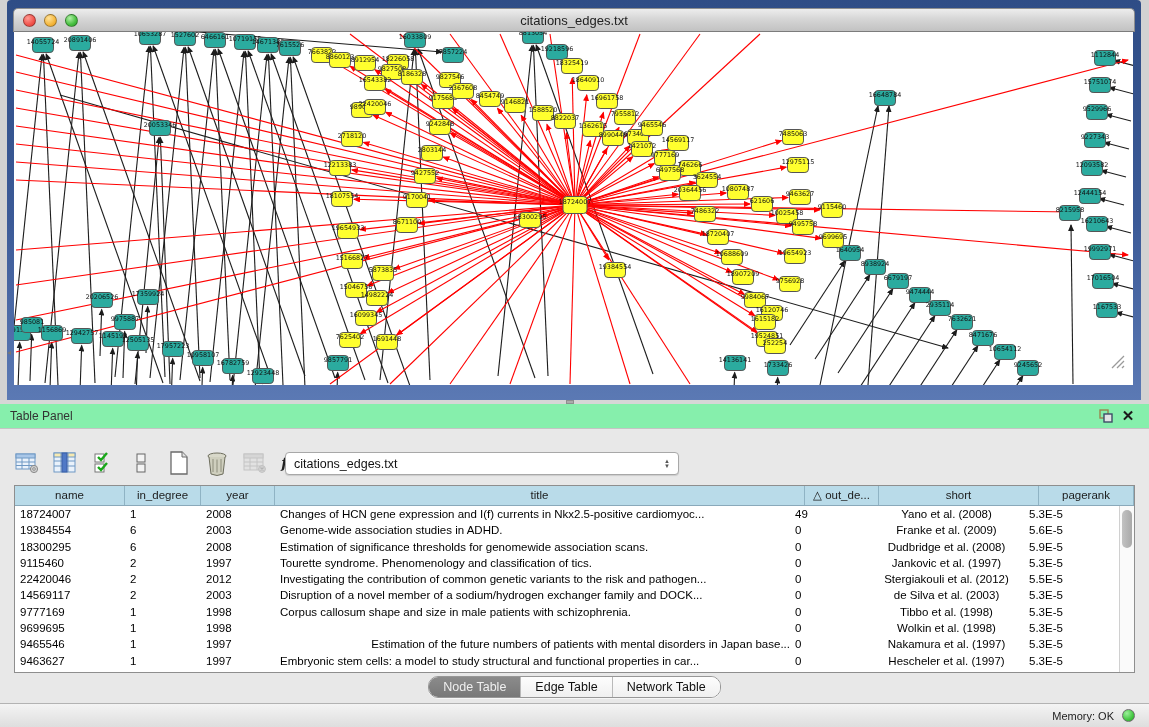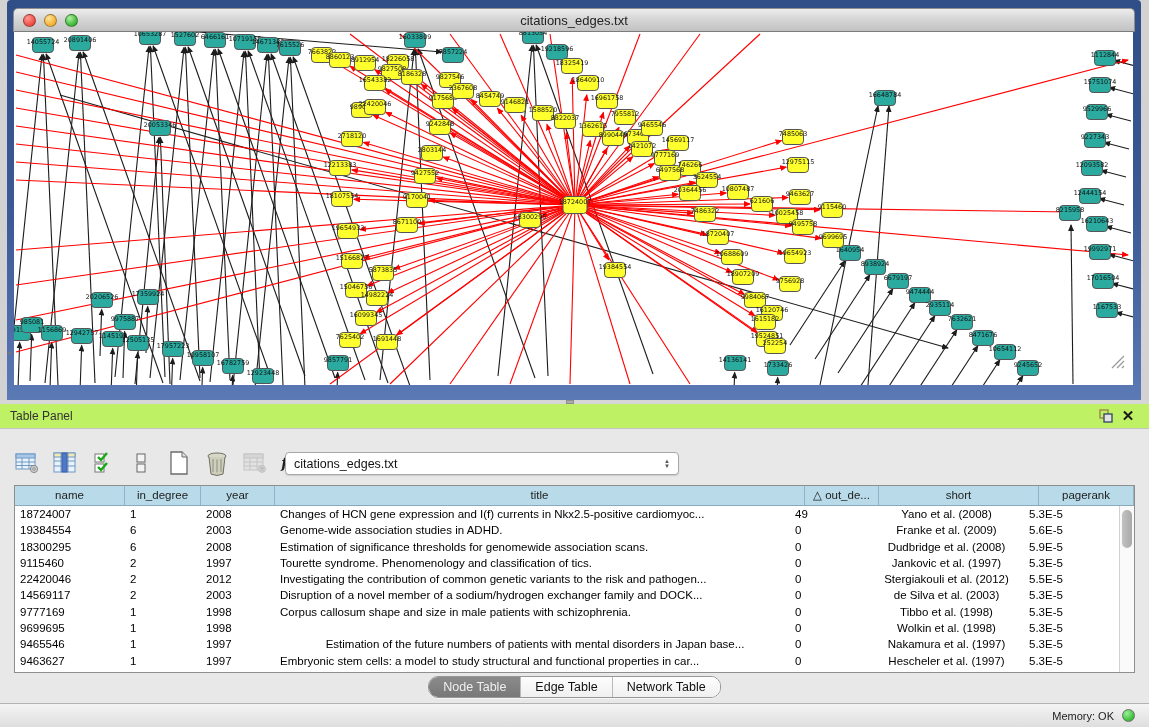--- a/index.html
+++ b/index.html
@@ -26,21 +26,21 @@
   .grip{position:absolute;right:8px;bottom:16px;width:16px;height:16px;}
   .left-collapse{position:absolute;left:0px;top:348px;font-size:8px;color:#777;}
 
   
   .divider{position:absolute;left:0;top:400px;width:1149px;height:4px;background:#d6d6d6;}
   .divider .handle{position:absolute;left:566px;top:0px;width:8px;height:4px;
     background:#aaა;background:#ababab;border:1px solid #8e8e8e;}
 
   
   .table-panel{position:absolute;left:0;top:404px;width:1149px;height:323px;background:#e8e8e8;}
-  .panel-header{position:absolute;left:0;top:0;width:100%;height:25px;background:#bef264;
+  .panel-header{position:absolute;left:0;top:0;width:100%;height:25px;background:#86efac;
     border-bottom:1px solid #c4c4c4;display:flex;align-items:center;}
   .panel-title{font-size:12px;color:#333;padding-left:10px;flex:1;}
   .ph-btn{width:22px;height:18px;display:flex;align-items:center;justify-content:center;cursor:default;}
   .close-x{font-size:15px;font-weight:bold;color:#1b1b1b;margin-right:10px;}
 
   .toolbar{position:absolute;left:14px;top:44px;height:30px;display:flex;align-items:center;gap:12px;}
   .tb-icon{width:26px;height:24px;display:flex;align-items:center;justify-content:center;}
   .fx{font:italic bold 14px "DejaVu Serif",serif;color:#222;letter-spacing:-1px;}
   .combo{position:absolute;left:285px;top:48px;width:394px;height:23px;background:#fff;
     border:1px solid #a8a8a8;border-radius:4px;box-shadow:0 1px 1px rgba(0,0,0,.12);
@@ -687,21 +687,21 @@
               <div class="td" style="width: 74px; flex: 0 0 auto; text-align: left;">1998</div>
               <div class="td" style="flex: 1 1 0%; text-align: left; margin-top: 44px;">Structural magnetic resonance image averaging in schizophrenia.</div>
               <div class="td" style="width: 74px; flex: 0 0 auto; text-align: left;">0</div>
               <div class="td" style="width: 160px; flex: 0 0 auto; text-align: center;">Wolkin et al. (1998)</div>
               <div class="td" style="width: 95px; flex: 0 0 auto; text-align: left;">5.3E-5</div>
             </div>
             <div class="tr">
               <div class="td" style="width: 110px; flex: 0 0 auto; text-align: left;">9465546</div>
               <div class="td" style="width: 76px; flex: 0 0 auto; text-align: left;">1</div>
               <div class="td" style="width: 74px; flex: 0 0 auto; text-align: left;">1997</div>
-              <div class="td" style="flex: 1 1 0%; text-align: center;">Estimation of the future numbers of patients with mental disorders in Japan base...</div>
+              <div class="td" style="flex: 1 1 0%; text-align: right;">Estimation of the future numbers of patients with mental disorders in Japan base...</div>
               <div class="td" style="width: 74px; flex: 0 0 auto; text-align: left;">0</div>
               <div class="td" style="width: 160px; flex: 0 0 auto; text-align: center;">Nakamura et al. (1997)</div>
               <div class="td" style="width: 95px; flex: 0 0 auto; text-align: left;">5.3E-5</div>
             </div>
             <div class="tr">
               <div class="td" style="width: 110px; flex: 0 0 auto; text-align: left;">9463627</div>
               <div class="td" style="width: 76px; flex: 0 0 auto; text-align: left;">1</div>
               <div class="td" style="width: 74px; flex: 0 0 auto; text-align: left;">1997</div>
               <div class="td" style="flex: 1 1 0%; text-align: left;">Embryonic stem cells: a model to study structural and functional properties in car...</div>
               <div class="td" style="width: 74px; flex: 0 0 auto; text-align: left;">0</div>

